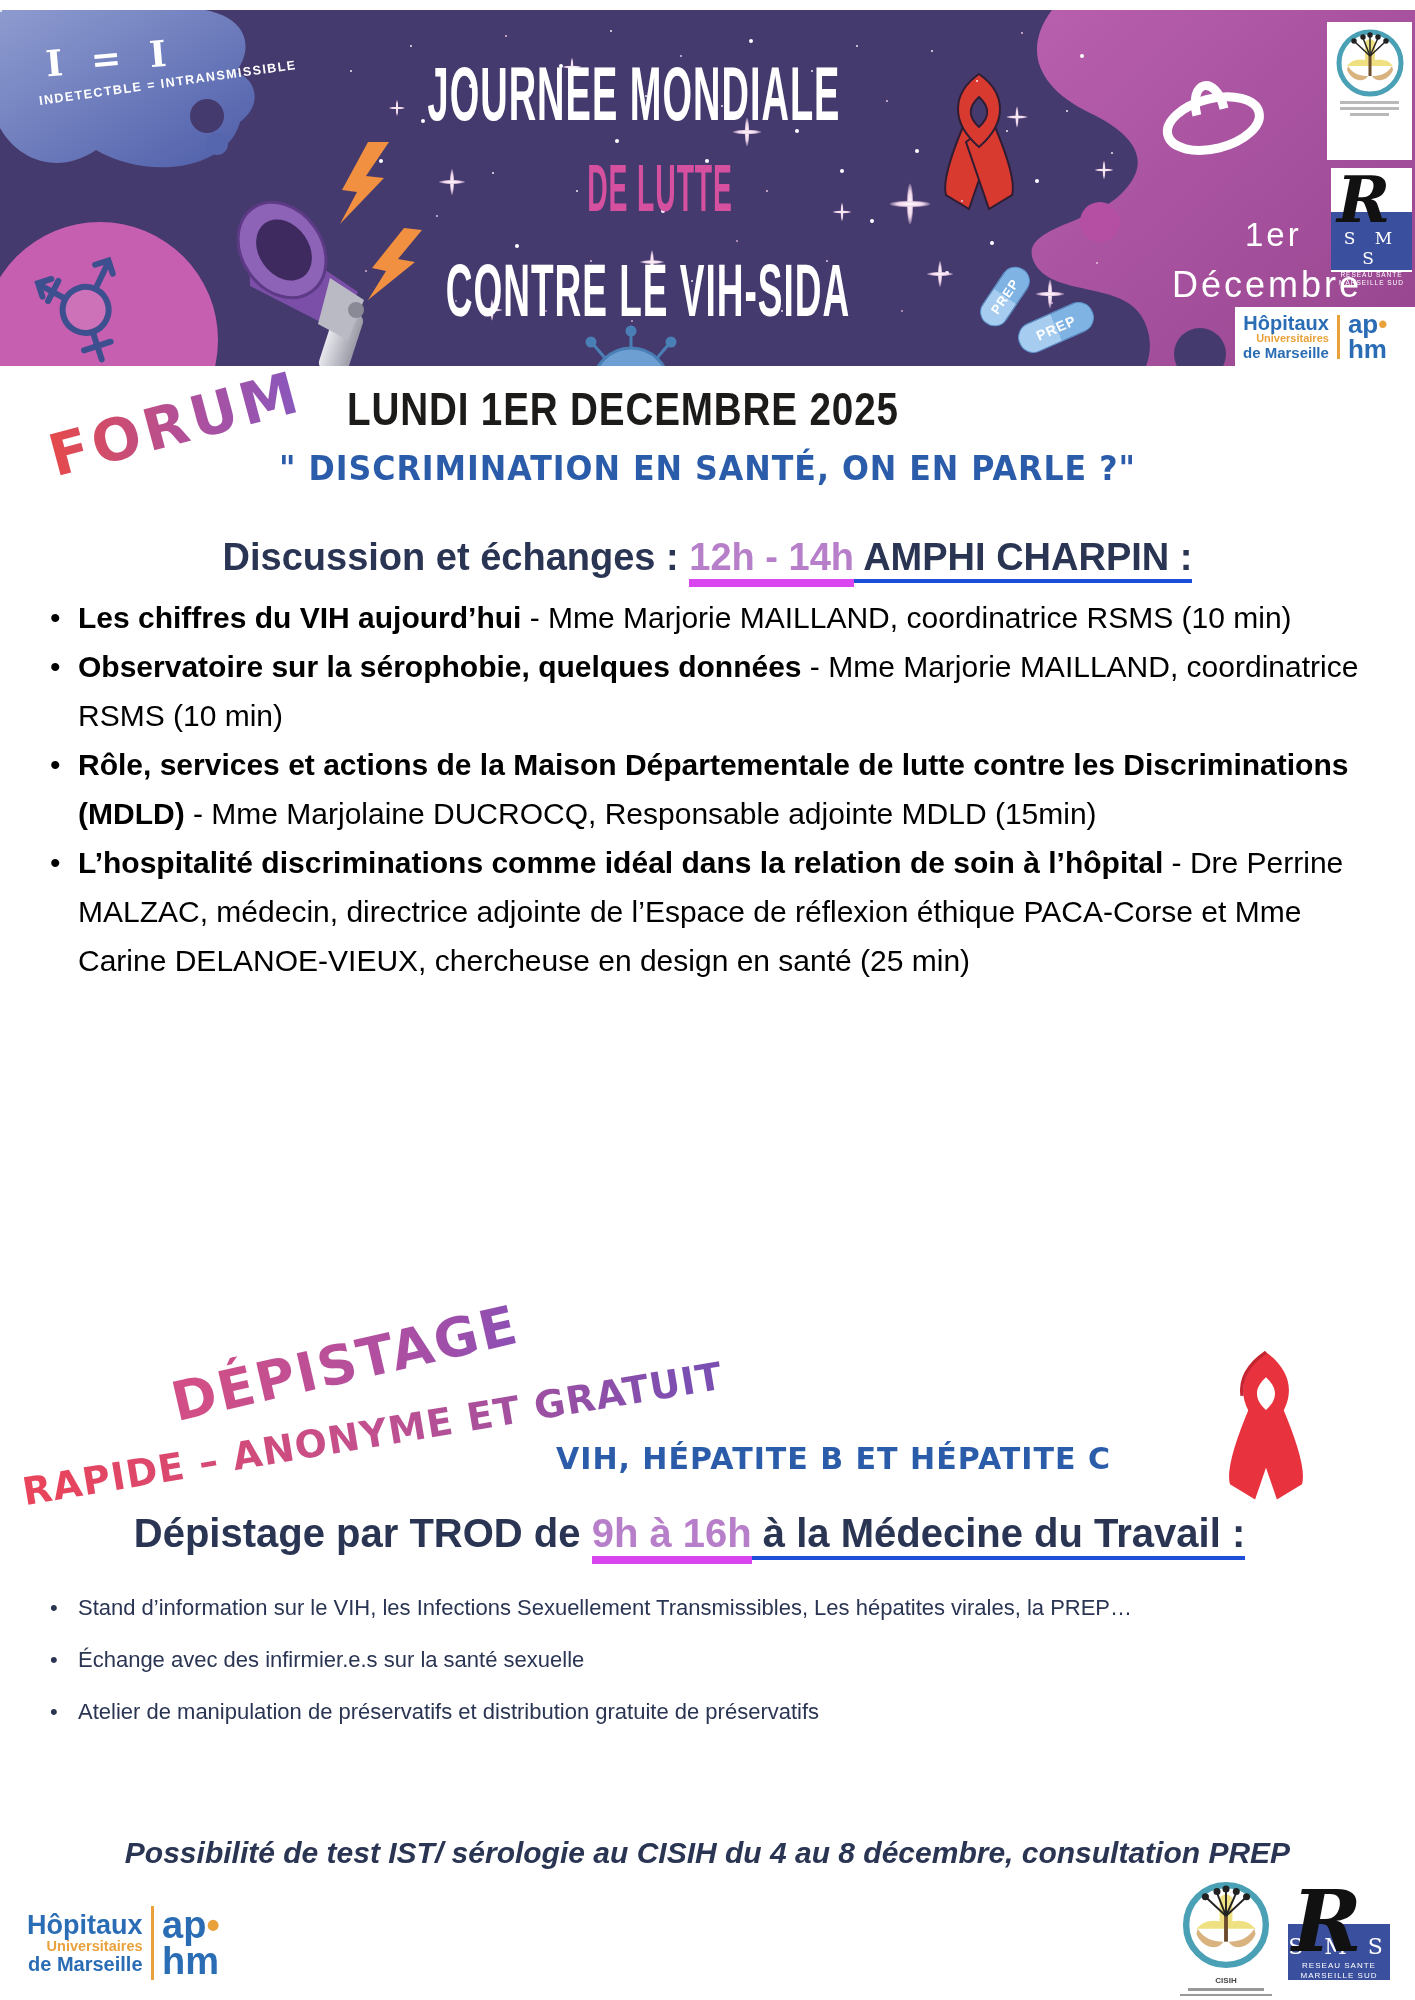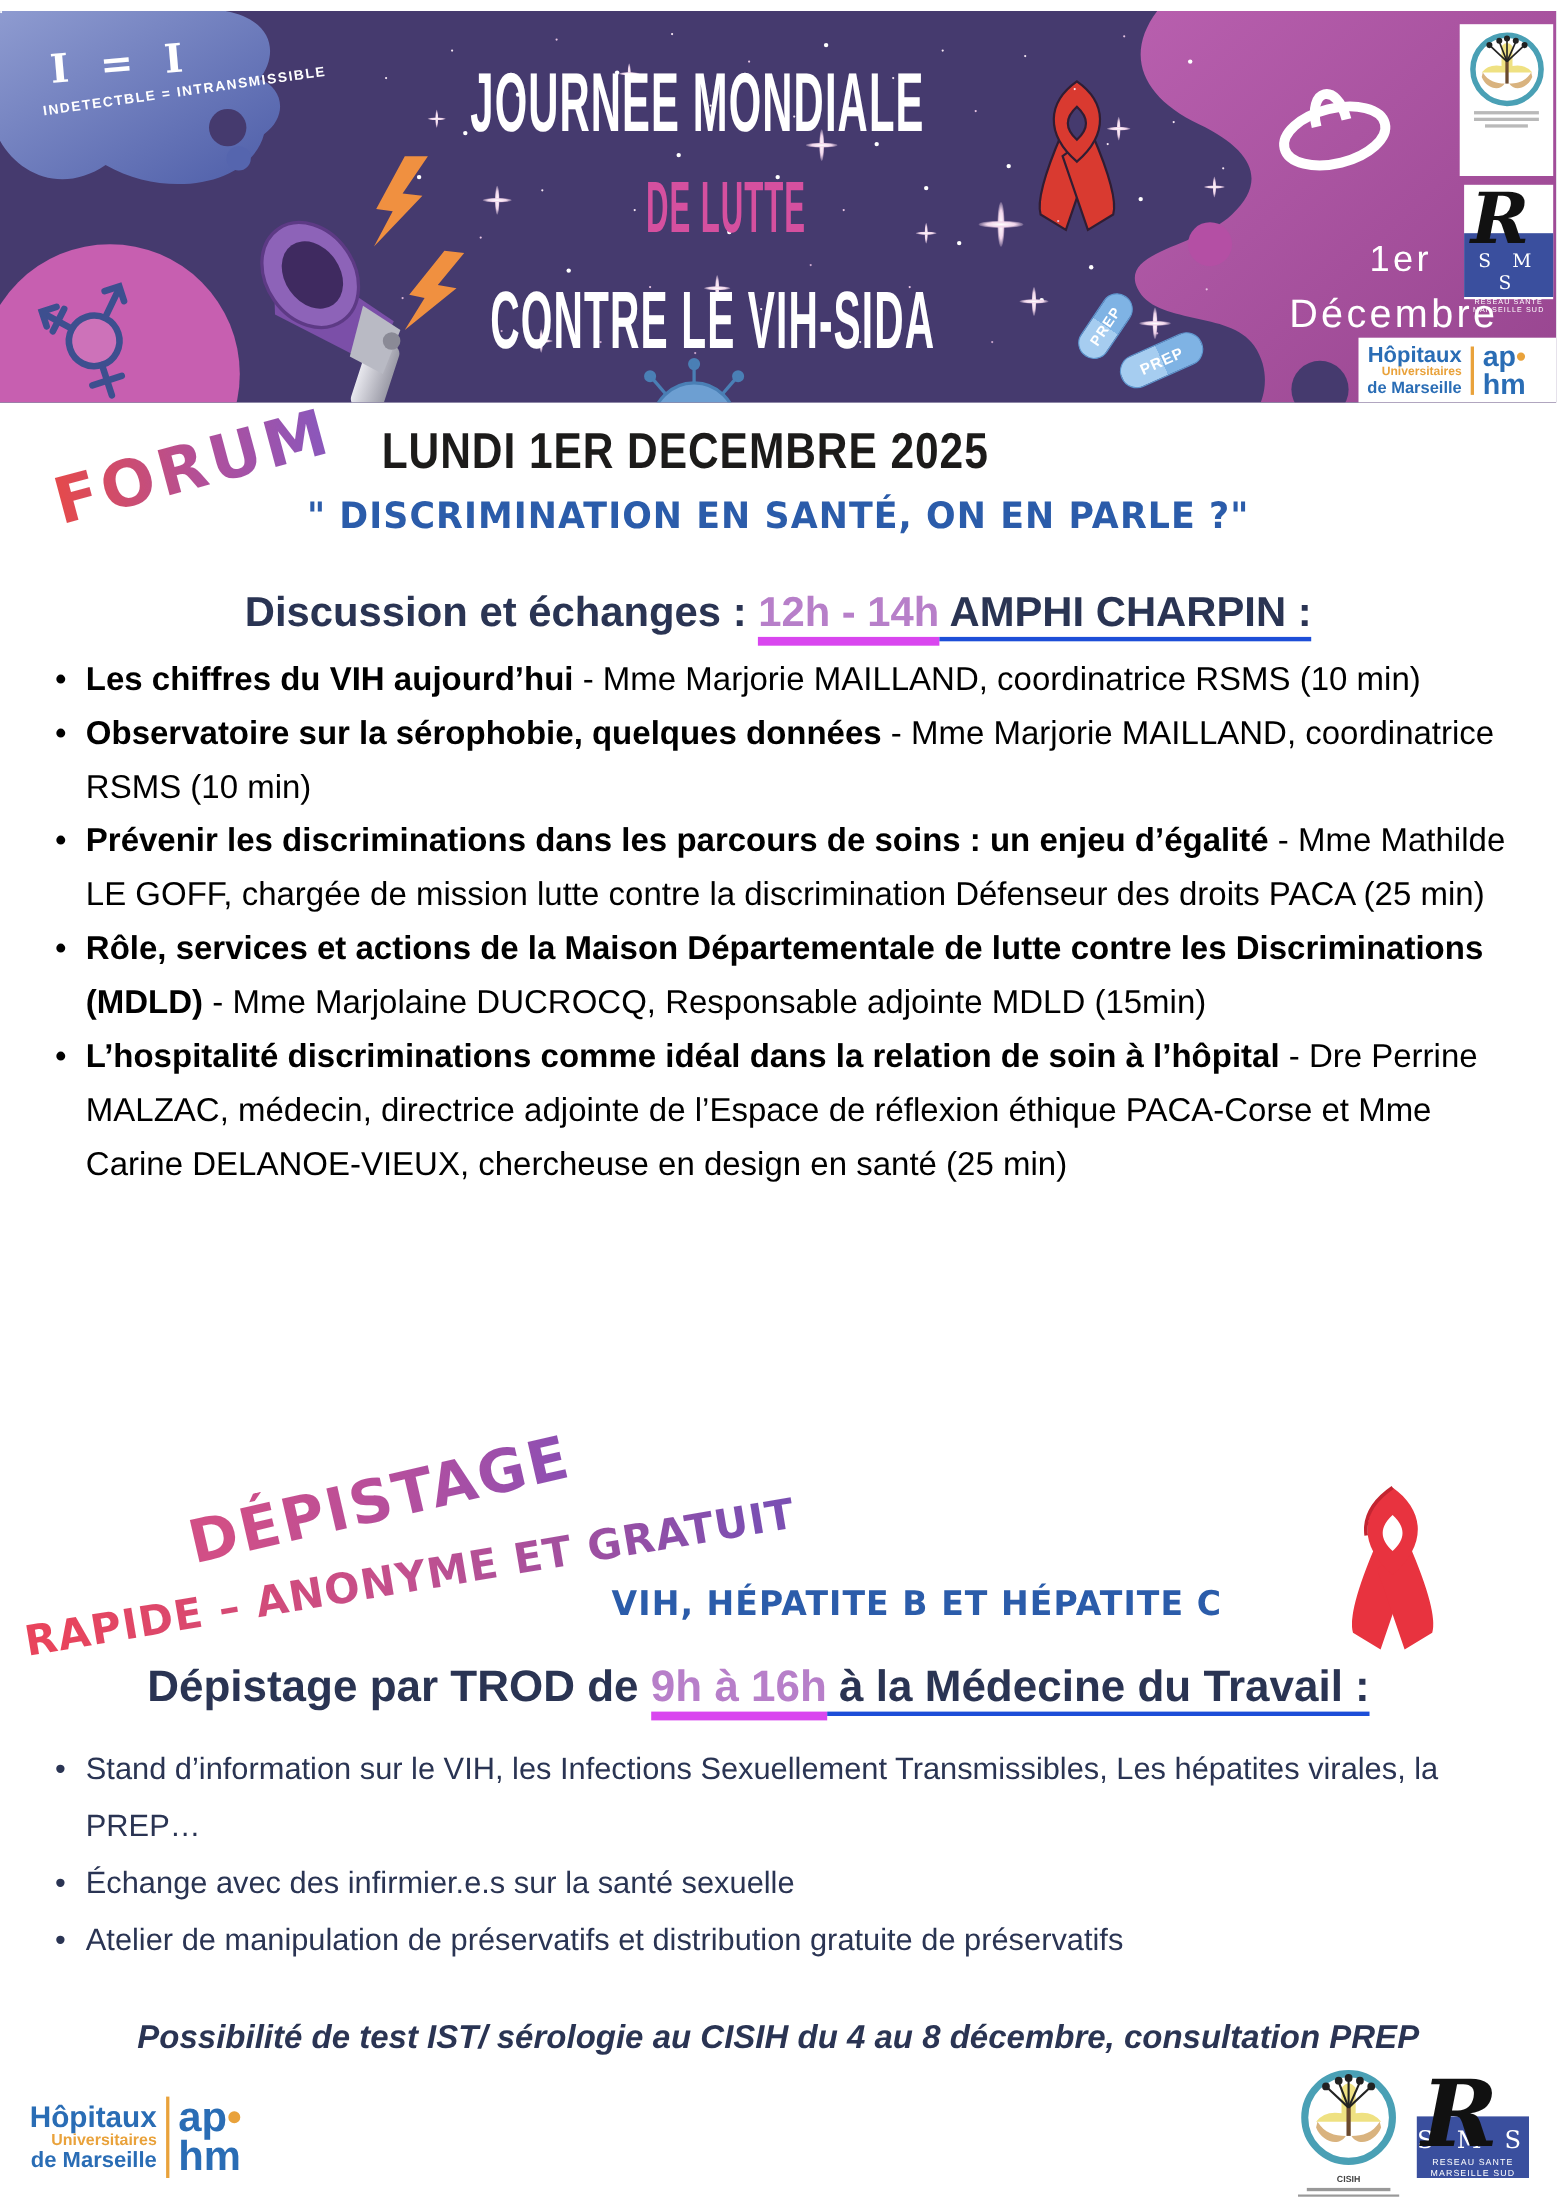--- a/index.html
+++ b/index.html
@@ -115,21 +115,21 @@
   .disc-heading{position:absolute;left:0;top:536px;width:1415px;text-align:center;
       font-size:38px;font-weight:bold;color:#2a3453;}
   .disc-heading .time,.trod-heading .time{color:#b77fc9;border-bottom:8px solid #d946ef;padding-bottom:1px;}
   .disc-heading .tail,.trod-heading .tail{border-bottom:4px solid #1d4ed8;padding-bottom:1px;}
 
   ul.plist{position:absolute;margin:0;padding:0;list-style:none;}
   ul.plist li{position:relative;padding-left:30px;}
   ul.plist li::before{content:"•";position:absolute;left:2px;top:0;}
   .list1{left:48px;top:593px;width:1340px;font-size:30px;line-height:49px;color:#000000;}
   .list1 .t{font-weight:bold;}
-  .list2{left:48px;top:1582px;width:1345px;font-size:28px;line-height:52px;color:#2a3453;}
+  .list2{left:48px;top:1582px;width:1345px;font-size:22px;line-height:52px;color:#2a3453;}
 
   .stamp{position:absolute;font-family:"DejaVu Sans",sans-serif;font-weight:bold;white-space:nowrap;
       -webkit-background-clip:text;background-clip:text;color:transparent;}
   .stamp.dep{left:168px;top:1332px;font-size:54px;letter-spacing:2px;transform:rotate(-13deg);
       background:linear-gradient(100deg,#d14f86 10%,#b14fa0 60%,#8f4fb2 95%);
       -webkit-background-clip:text;background-clip:text;}
   .stamp.rap{left:18px;top:1412px;font-size:38px;letter-spacing:1px;transform:rotate(-9.5deg);
       background:linear-gradient(95deg,#e8445c 5%,#c2508f 50%,#7b4fb2 95%);
       -webkit-background-clip:text;background-clip:text;}
   .vih-line{position:absolute;left:556px;top:1440px;font-size:31px;font-weight:bold;letter-spacing:1px;
@@ -315,21 +315,20 @@
   <h1 class="lundi">LUNDI 1ER DECEMBRE 2025</h1>
   <div class="theme">" DISCRIMINATION EN SANTÉ, ON EN PARLE ?"</div>
 
   <div class="disc-heading">
     <span>Discussion et échanges : </span><span class="time">12h - 14h</span><span class="tail"> AMPHI CHARPIN :</span>
   </div>
 
   <ul class="plist list1">
     <li><span class="t">Les chiffres du VIH aujourd’hui</span><span> - Mme Marjorie MAILLAND, coordinatrice RSMS (10 min)</span></li>
     <li><span class="t">Observatoire sur la sérophobie, quelques données</span><span> - Mme Marjorie MAILLAND, coordinatrice RSMS (10 min)</span></li>
-    <li><span class="t">Prévenir les discriminations dans les parcours de soins : un enjeu d’égalité</span><span> - Mme Mathilde LE GOFF, chargée de mission lutte contre la discrimination Défenseur des droits PACA (25 min)</span></li>
     <li><span class="t">Rôle, services et actions de la Maison Départementale de lutte contre les Discriminations (MDLD)</span><span> - Mme Marjolaine DUCROCQ, Responsable adjointe MDLD (15min)</span></li>
     <li><span class="t">L’hospitalité discriminations comme idéal dans la relation de soin à l’hôpital</span><span> - Dre Perrine MALZAC, médecin, directrice adjointe de l’Espace de réflexion éthique PACA-Corse et Mme Carine DELANOE-VIEUX, chercheuse en design en santé (25 min)</span></li>
   </ul>
 
   <div class="stamp dep">DÉPISTAGE</div>
   <div class="stamp rap">RAPIDE – ANONYME ET GRATUIT</div>
   <div class="vih-line">VIH, HÉPATITE B ET HÉPATITE C</div>
 
   <svg class="ribbon2" width="122" height="155" viewBox="0 0 92 142">
     <path d="M 32 50 Q 8 106 13 123 L 36 137 Q 50 96 59 70 Z" fill="#e8333f"></path>

